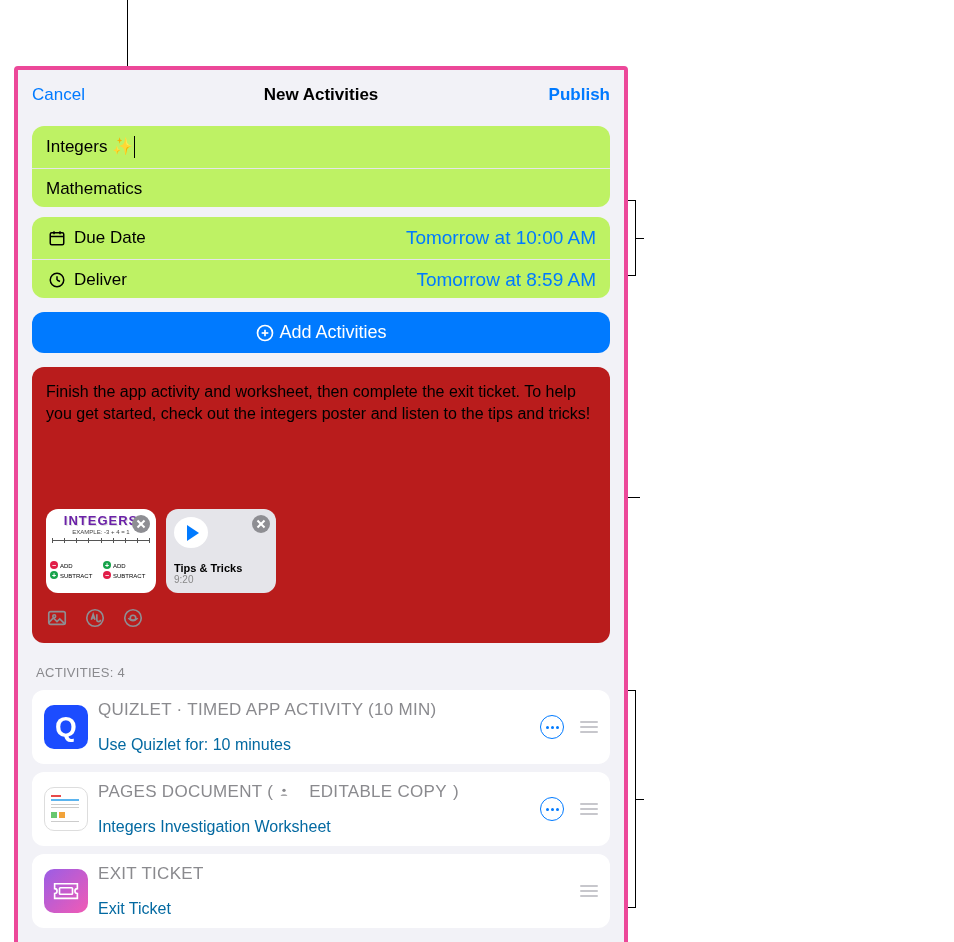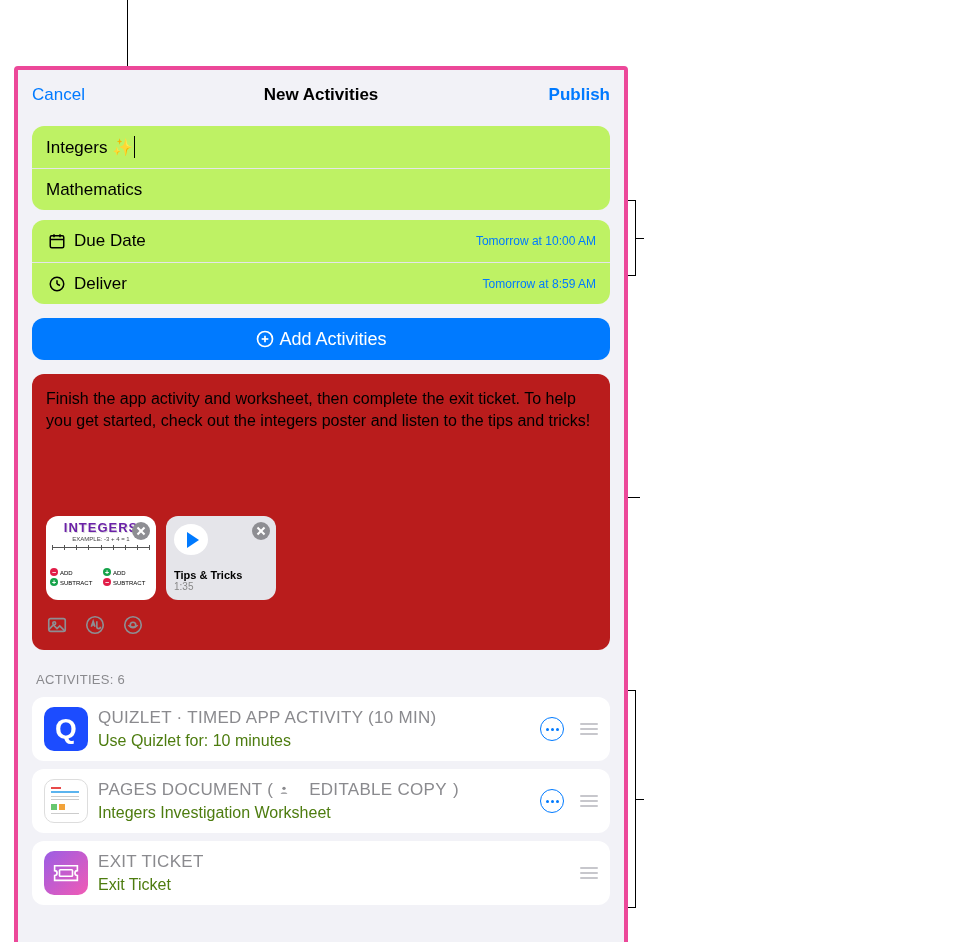--- a/index.html
+++ b/index.html
@@ -28,21 +28,21 @@
     background:#bef264; border-radius:12px; overflow:hidden; margin-top:10px;
   }
   .row {
     display:flex; align-items:center; min-height:42px;
     padding:0 14px; font-size:17px; color:#000;
     border-top:1px solid #e5e5ea;
   }
   .row:first-child { border-top:none; }
   .row .icon { width:22px; display:flex; align-items:center; justify-content:center; margin-right:6px; }
   .row .label { flex:1; }
-  .row .value { color:#007aff; font-size:12px; }
+  .row .value { color:#007aff; font-size:19px; }
   .row.field { color:#000; }
   .row.cursor-line { position:relative; }
   .row.cursor-line::after {
     content:""; width:1px; height:22px; background:#000; margin-left:2px;
     animation: blink 1s step-end infinite;
     display:none;
   }
 
   .btn-primary {
     margin-top:14px; background:#007aff; color:#fff; border:none;
@@ -137,21 +137,21 @@
   .thumb.exit svg { width:26px; height:20px; }
 
   .activity .meta { flex:1; min-width:0; }
   .activity .meta .top {
     font-size:17px; letter-spacing:0.3px; color:#8a8a8e;
     display:flex; align-items:center; gap:6px; flex-wrap:wrap;
   }
   .activity .meta .top .badge {
     display:inline-flex; align-items:center; gap:20px;
   }
-  .activity .meta .name { font-size:16px; color:#4d7c0f; margin-top:4px; }
+  .activity .meta .name { font-size:16px; color:#0369a1; margin-top:16px; }
   .activity .actions { display:flex; align-items:center; gap:12px; }
   .more-btn {
     width:24px; height:24px; border:1.6px solid #007aff; border-radius:50%;
     display:flex; align-items:center; justify-content:center; cursor:pointer;
   }
   .more-btn span { width:3px; height:3px; background:#007aff; border-radius:50%; margin:0 1px; }
   .drag-handle { width:22px; cursor:grab; display:flex; flex-direction:column; gap:3px; align-items:flex-end; }
   .drag-handle span { width:18px; height:2px; background:#c7c7cc; border-radius:1px; }
 
   
@@ -253,21 +253,21 @@
             <div><span class="dot g">+</span><span>ADD</span></div>
             <div><span class="dot g">+</span><span>SUBTRACT</span></div>
             <div><span class="dot r">−</span><span>SUBTRACT</span></div>
           </div>
         </div>
 
         <div class="att audio">
           <div class="remove"></div>
           <div class="play"></div>
           <div class="name">Tips &amp; Tricks</div>
-          <div class="dur">1:35</div>
+          <div class="dur">9:20</div>
         </div>
       </div>
 
       <div class="toolbar-icons">
         <div class="tb-icon">
           <svg viewBox="0 0 24 24" fill="none" stroke="#8e8e93" stroke-width="1.8">
             <rect x="3" y="5" width="18" height="14" rx="2"></rect>
               <circle cx="9" cy="10" r="1.5"></circle>
             <path d="M3 17l5-5 4 4 3-3 6 6"></path>
           </svg>
@@ -283,21 +283,21 @@
             <circle cx="12" cy="12" r="9"></circle>
               <path d="M9 12a3 3 0 0 0 6 0M9 12a3 3 0 0 1 6 0"></path>
             <path d="M6 12a6 6 0 0 0 12 0" stroke-dasharray="0" opacity="0"></path>
             <path d="M8 10c0 4 8 4 8 0" opacity="0"></path>
             <path d="M7 12c1.5 3 8.5 3 10 0"></path>
           </svg>
         </div>
       </div>
     </div>
 
-    <div class="section-label">ACTIVITIES: 6</div>
+    <div class="section-label">ACTIVITIES: 4</div>
 
     <div class="activity">
       <div class="thumb quizlet">Q</div>
       <div class="meta">
         <div class="top">QUIZLET · TIMED APP ACTIVITY (10 MIN)</div>
         <div class="name">Use Quizlet for: 10 minutes</div>
       </div>
       <div class="actions">
         <div class="more-btn">
             <span></span>

